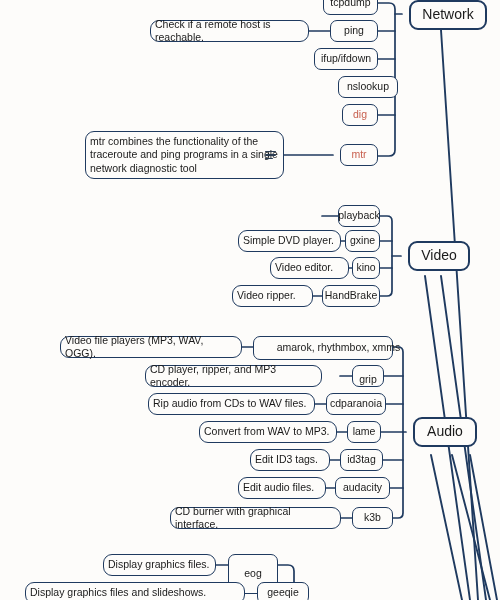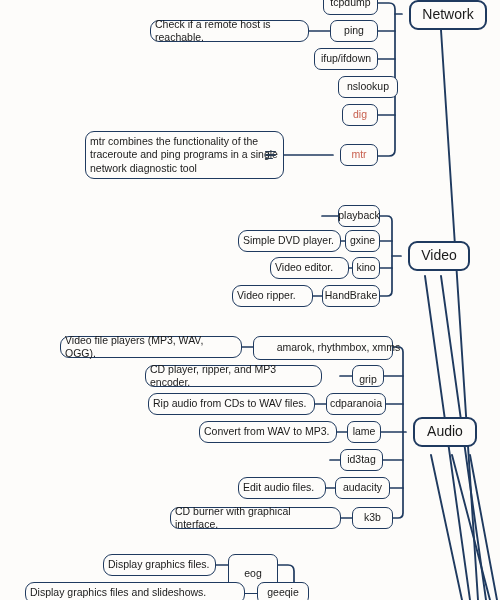--- a/index.html
+++ b/index.html
@@ -225,20 +225,23 @@
     <span>cdparanoia</span>
   </div>
 
   <div class="node desc" style="left:199px; top:421px; width:138px; height:22px;">
     <span>Convert from WAV to MP3.</span>
   </div>
   <div class="node cmd" style="left:347px; top:421px; width:34px; height:22px;">
     <span>lame</span>
   </div>
 
+  <div class="node desc" style="left:250px; top:449px; width:80px; height:22px;">
+    <span>Edit ID3 tags.</span>
+  </div>
   <div class="node cmd" style="left:340px; top:449px; width:43px; height:22px;">
     <span>id3tag</span>
   </div>
 
   <div class="node desc" style="left:238px; top:477px; width:88px; height:22px;">
     <span>Edit audio files.</span>
   </div>
   <div class="node cmd" style="left:335px; top:477px; width:55px; height:22px;">
     <span>audacity</span>
   </div>

